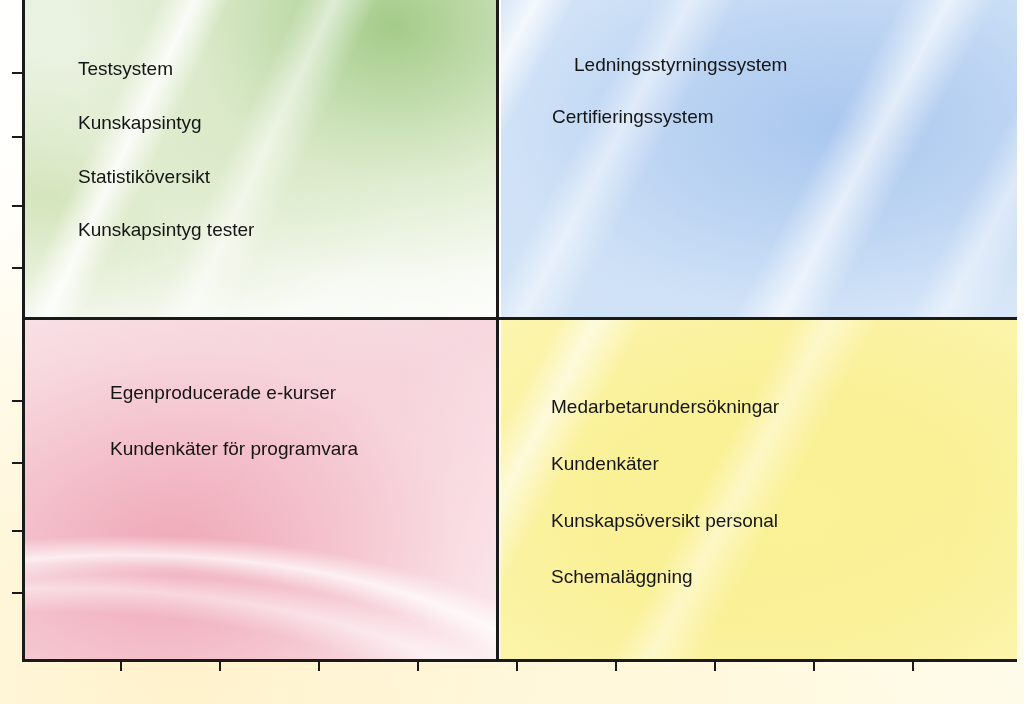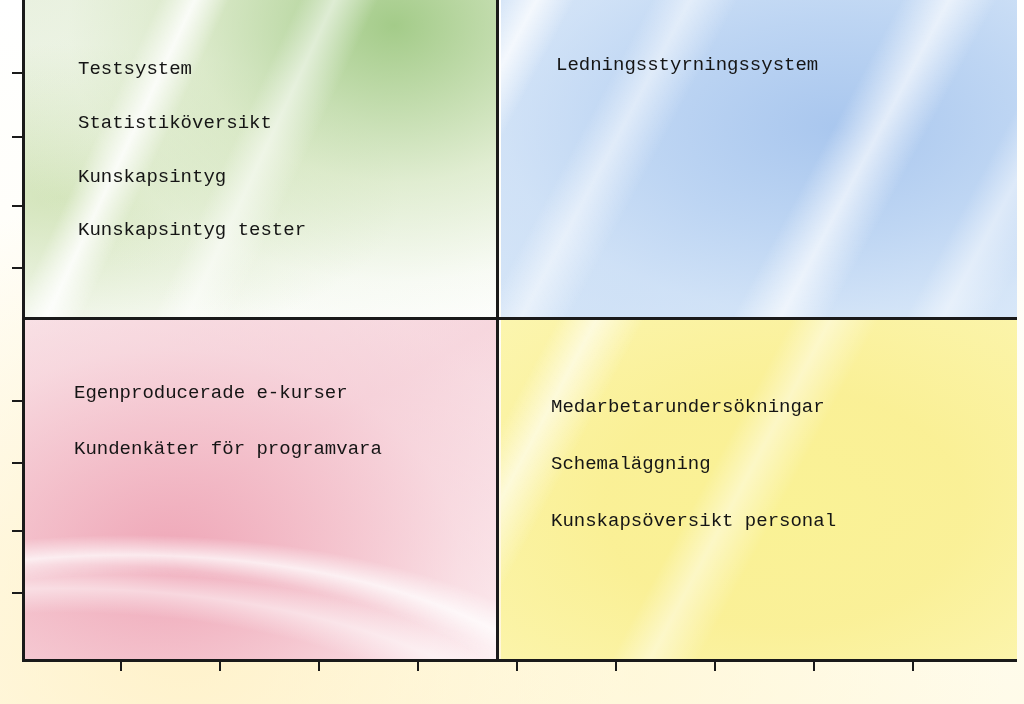--- a/index.html
+++ b/index.html
@@ -6,21 +6,21 @@
     margin: 0;
     padding: 0;
     background: #ffffff;
   }
   #stage {
     position: relative;
     width: 1024px;
     height: 704px;
     overflow: hidden;
     background: #ffffff;
-    font-family: Liberation Mono, monospace;
+    font-family: Liberation Sans, sans-serif;
   }
 
   
   .bg-wash {
     position: absolute;
     inset: 0;
     background:
       radial-gradient(circle at 18% 88%, rgba(255,238,190,0.75) 0%, rgba(255,255,255,0) 42%),
       radial-gradient(circle at 62% 96%, rgba(255,246,210,0.65) 0%, rgba(255,255,255,0) 40%),
       linear-gradient(180deg, #ffffff 0%, #fffdf3 70%, #fffbe9 100%);
@@ -159,24 +159,24 @@
     font-size: 19px;
     line-height: 1.2;
     white-space: nowrap;
   }
 
   .lbl-tl { left: 78px; top: 58px; }
   .lbl-tl .item { margin-bottom: 31px; }
 
   .lbl-tr { left: 552px; top: 54px; }
   .lbl-tr .item { margin-bottom: 29px; }
-  .lbl-tr .item:first-child { margin-left: 4px; }
+  .lbl-tr .item:first-child { margin-left: 22px; }
 
   .lbl-bl { left: 74px; top: 382px; }
-  .lbl-bl .item { margin-bottom: 33px; }
+  .lbl-bl .item { margin-bottom: 33px; margin-left: 36px; }
 
   .lbl-br { left: 551px; top: 396px; }
   .lbl-br .item { margin-bottom: 34px; }
 </style>
 </head>
 <body>
 
 <div id="stage">
 
   <div class="bg-wash"></div>
@@ -223,33 +223,35 @@
   <div class="tick-h" style="left:318px"></div>
   <div class="tick-h" style="left:417px"></div>
   <div class="tick-h" style="left:516px"></div>
   <div class="tick-h" style="left:615px"></div>
   <div class="tick-h" style="left:714px"></div>
   <div class="tick-h" style="left:813px"></div>
   <div class="tick-h" style="left:912px"></div>
 
   <div class="labels lbl-tl">
     <div class="item">Testsystem</div>
+    <div class="item">Kunskapsintyg</div>
     <div class="item">Statistiköversikt</div>
-    <div class="item">Kunskapsintyg</div>
     <div class="item">Kunskapsintyg tester</div>
   </div>
 
   <div class="labels lbl-tr">
     <div class="item">Ledningsstyrningssystem</div>
+    <div class="item">Certifieringssystem</div>
   </div>
 
   <div class="labels lbl-bl">
     <div class="item">Egenproducerade e-kurser</div>
     <div class="item">Kundenkäter för programvara</div>
   </div>
 
   <div class="labels lbl-br">
     <div class="item">Medarbetarundersökningar</div>
+    <div class="item">Kundenkäter</div>
+    <div class="item">Kunskapsöversikt personal</div>
     <div class="item">Schemaläggning</div>
-    <div class="item">Kunskapsöversikt personal</div>
   </div>
 
 </div>
 
 </body></html>

